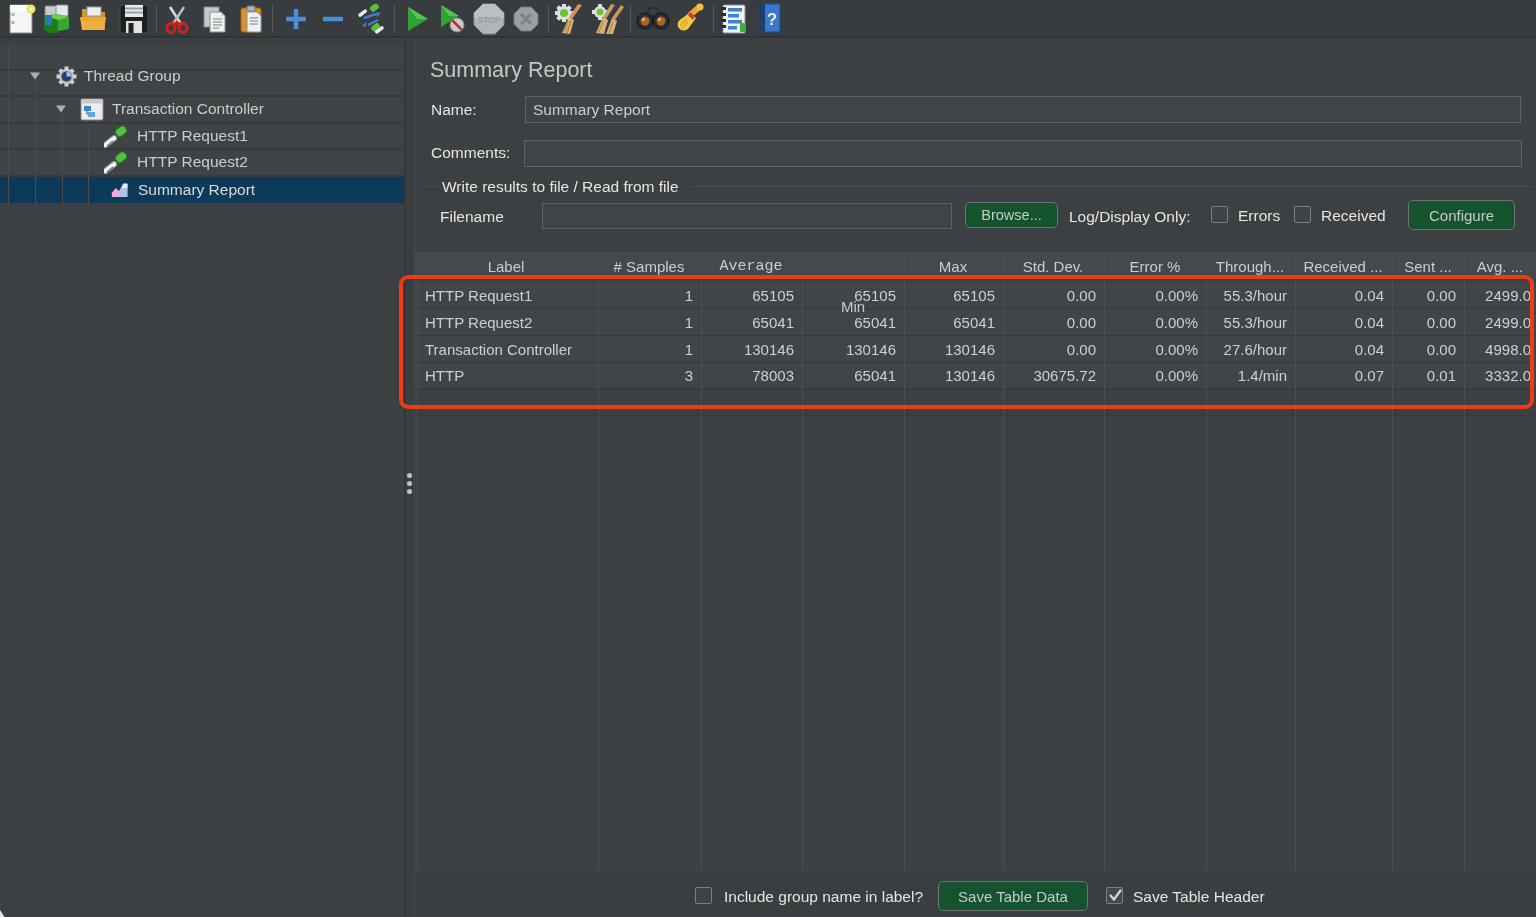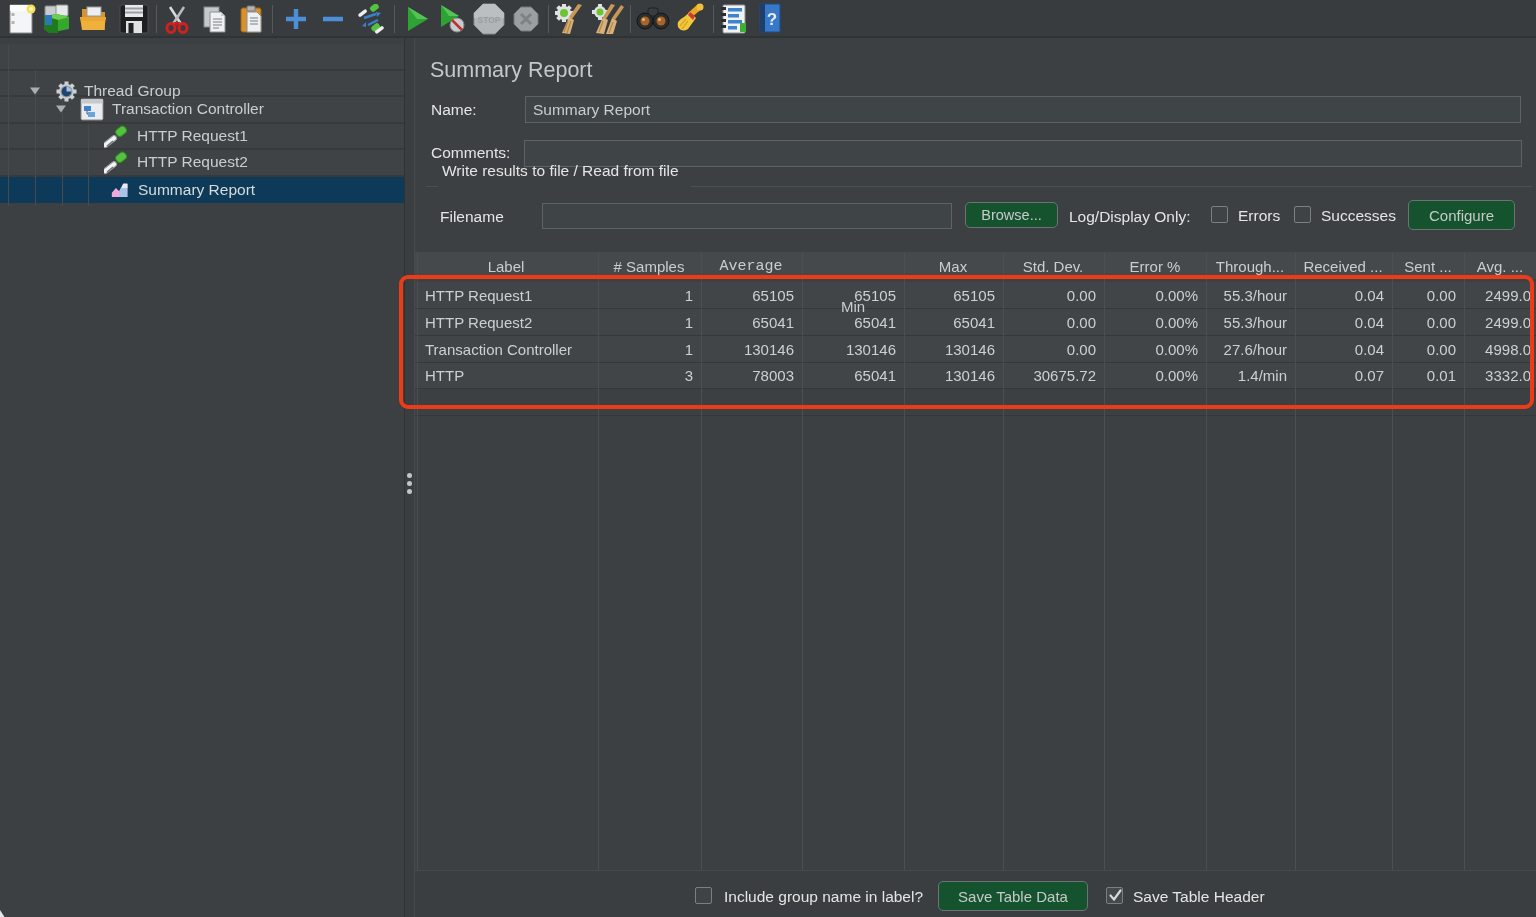--- a/index.html
+++ b/index.html
@@ -240,21 +240,21 @@
   <div class="tgap" style="top:110px;"></div>
   <div class="trow" style="top:112px;height:24.5px;"></div>
   <div class="tgap" style="top:136.5px;"></div>
   <div class="trow" style="top:138.5px;background:#0d3a58;height:26px;"></div>
 
   <div class="tguide" style="left:8px;top:7px;height:161px;"></div>
   <div class="tguide" style="left:35px;top:32px;height:136px;"></div>
   <div class="tguide" style="left:62px;top:59px;height:109px;"></div>
   <div class="tguide" style="left:88px;top:86px;height:82px;"></div>
 
-  <div class="abs" style="top:41px;width:404px;height:24.5px;">
+  <div class="abs" style="top:26px;width:404px;height:24.5px;">
     <div class="arrow" style="left:30px;"></div>
     <svg class="abs" style="left:55px;top:1px;" width="23" height="23" viewBox="0 0 23 23">
       <g fill="#cdd1d3">
           <circle cx="11.5" cy="11.5" r="7.5"></circle>
       <rect x="9.5" y="1.5" width="4" height="20"></rect>
           <rect x="1.5" y="9.5" width="20" height="4"></rect>
       <rect x="4" y="4" width="4" height="4" transform="rotate(45 6 6)"></rect>
       <rect x="15" y="4" width="4" height="4" transform="rotate(45 17 6)"></rect>
       <rect x="4" y="15" width="4" height="4" transform="rotate(45 6 17)"></rect>
       <rect x="15" y="15" width="4" height="4" transform="rotate(45 17 17)"></rect>
@@ -312,29 +312,29 @@
 <div class="lbl" style="left:430px;top:58px;font-size:21.5px;color:#c3c8c8;">Summary Report</div>
 <div class="lbl" style="left:431px;top:101px;">Name:</div>
 <div class="input" style="left:525px;top:96px;width:996px;height:27px;">
     <div class="txt">Summary Report</div>
   </div>
 <div class="lbl" style="left:431px;top:144px;">Comments:</div>
 <div class="input" style="left:524px;top:139.5px;width:998px;height:27px;"></div>
 
 <div class="abs" style="left:426px;top:186px;width:12px;height:1px;background:#4b5052;"></div>
 <div class="abs" style="left:691px;top:186px;width:841px;height:1px;background:#4b5052;"></div>
-<div class="lbl" style="left:442px;top:162px;">Write results to file / Read from file</div>
+<div class="lbl" style="left:442px;top:178px;">Write results to file / Read from file</div>
 <div class="lbl" style="left:440px;top:208px;">Filename</div>
 <div class="input" style="left:542px;top:203px;width:410px;height:26px;"></div>
 <div class="btn" style="left:965px;top:202px;width:93px;height:26px;font-size:14.5px;">Browse...</div>
 <div class="lbl" style="left:1069px;top:208px;">Log/Display Only:</div>
 <div class="cb" style="left:1211px;top:206px;"></div>
 <div class="lbl" style="left:1238px;top:207px;">Errors</div>
 <div class="cb" style="left:1294px;top:206px;"></div>
-<div class="lbl" style="left:1321px;top:207px;">Successes</div>
+<div class="lbl" style="left:1321px;top:207px;">Received</div>
 <div class="btn" style="left:1408px;top:200px;width:107px;height:30px;">Configure</div>
 
 <div id="tablearea">
   <div class="abs" style="left:415px;top:252px;width:1121px;height:27px;background:#46494c;"></div>
   <div class="drow" style="left:415px;top:281.5px;width:1121px;height:26.8px;"></div>
   <div class="drow" style="left:415px;top:308.3px;width:1121px;height:26.8px;"></div>
   <div class="drow" style="left:415px;top:335.1px;width:1121px;height:26.8px;"></div>
   <div class="drow" style="left:415px;top:361.9px;width:1121px;height:26.8px;"></div>
   <div class="hsep" style="left:415px;top:308px;width:1121px;"></div>
   <div class="hsep" style="left:415px;top:334.8px;width:1121px;"></div>

